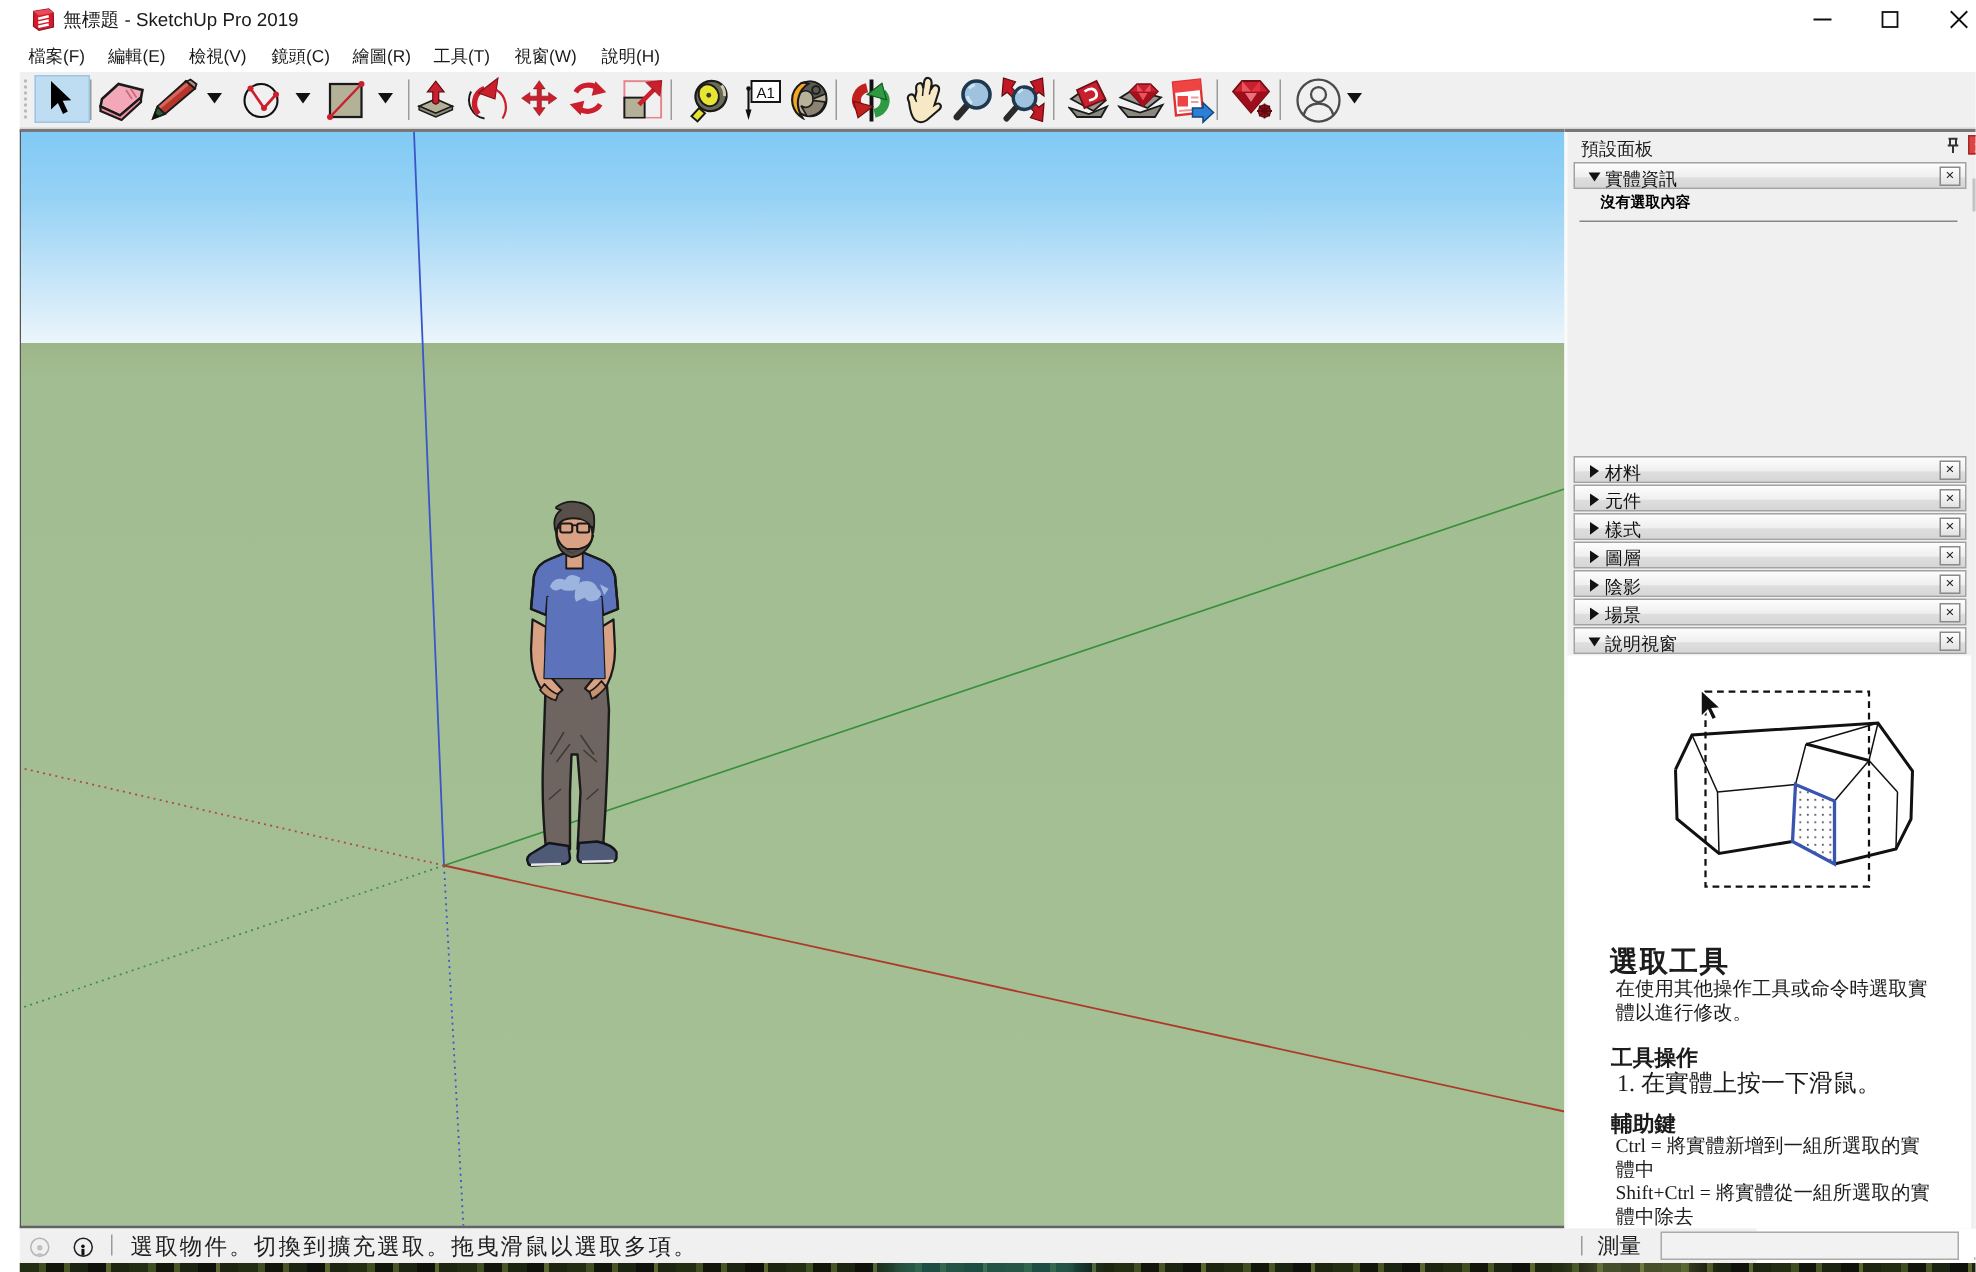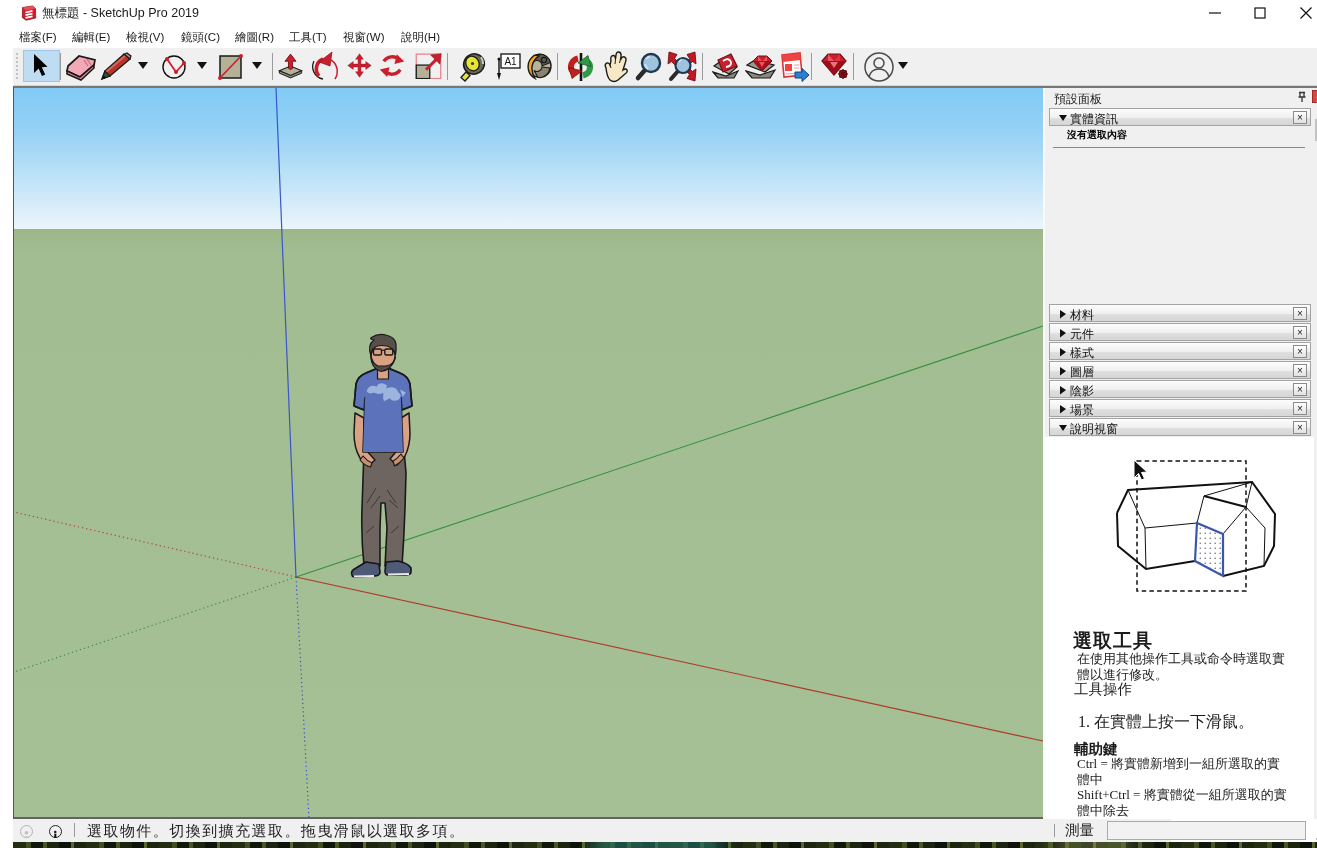--- a/index.html
+++ b/index.html
@@ -397,21 +397,21 @@
           <path d="M13 61 L14 94 L42 117 L91 109"></path>
           <path d="M100 44 L142 55"></path>
         </g>
 
         <polygon points="93,71 119,82 119,124 91,109" fill="url(#stip)" stroke="#3a55b0" stroke-width="2.2" stroke-linejoin="miter"></polygon>
 
         <path d="M30 8 L30 26 L34.5 21.5 L37.5 28 L40.5 26.5 L37.5 20.5 L43 20 Z" fill="#111" stroke="#fff" stroke-width="1"></path>
       </svg>
       <div class="abs" style="left:29px;top:191px;font-size:19px;font-weight:bold;letter-spacing:1px;">選取工具</div>
       <div class="abs" style="left:33px;top:214px;font-size:13px;line-height:15.7px;white-space:nowrap;">在使用其他操作工具或命令時選取實<br>體以進行修改。</div>
-      <div class="abs" style="left:30px;top:243px;font-size:14.5px;font-weight:normal;">工具操作</div>
+      <div class="abs" style="left:30px;top:259px;font-size:14.5px;font-weight:bold;">工具操作</div>
       <div class="abs" style="left:34px;top:275px;font-size:16px;">1. 在實體上按一下滑鼠。</div>
       <div class="abs" style="left:30px;top:303px;font-size:14.5px;font-weight:bold;font-family:Liberation Mono, monospace;">輔助鍵</div>
       <div class="abs" style="left:33px;top:319px;font-size:13px;line-height:15.7px;white-space:nowrap;">Ctrl = 將實體新增到一組所選取的實<br>體中<br>Shift+Ctrl = 將實體從一組所選取的實<br>體中除去</div>
     </div>
 
     <div class="abs" style="left:272px;top:17px;width:14px;height:714px;background:#f0f0f0;">
       <svg class="abs" style="left:2px;top:4px" width="10" height="8">
           <path d="M1 6 L5 1.5 L9 6" stroke="#555" stroke-width="1.6" fill="none"></path>
         </svg>
       <div class="abs" style="left:0px;top:14px;width:14px;height:22px;background:#c3c3c3;"></div>

